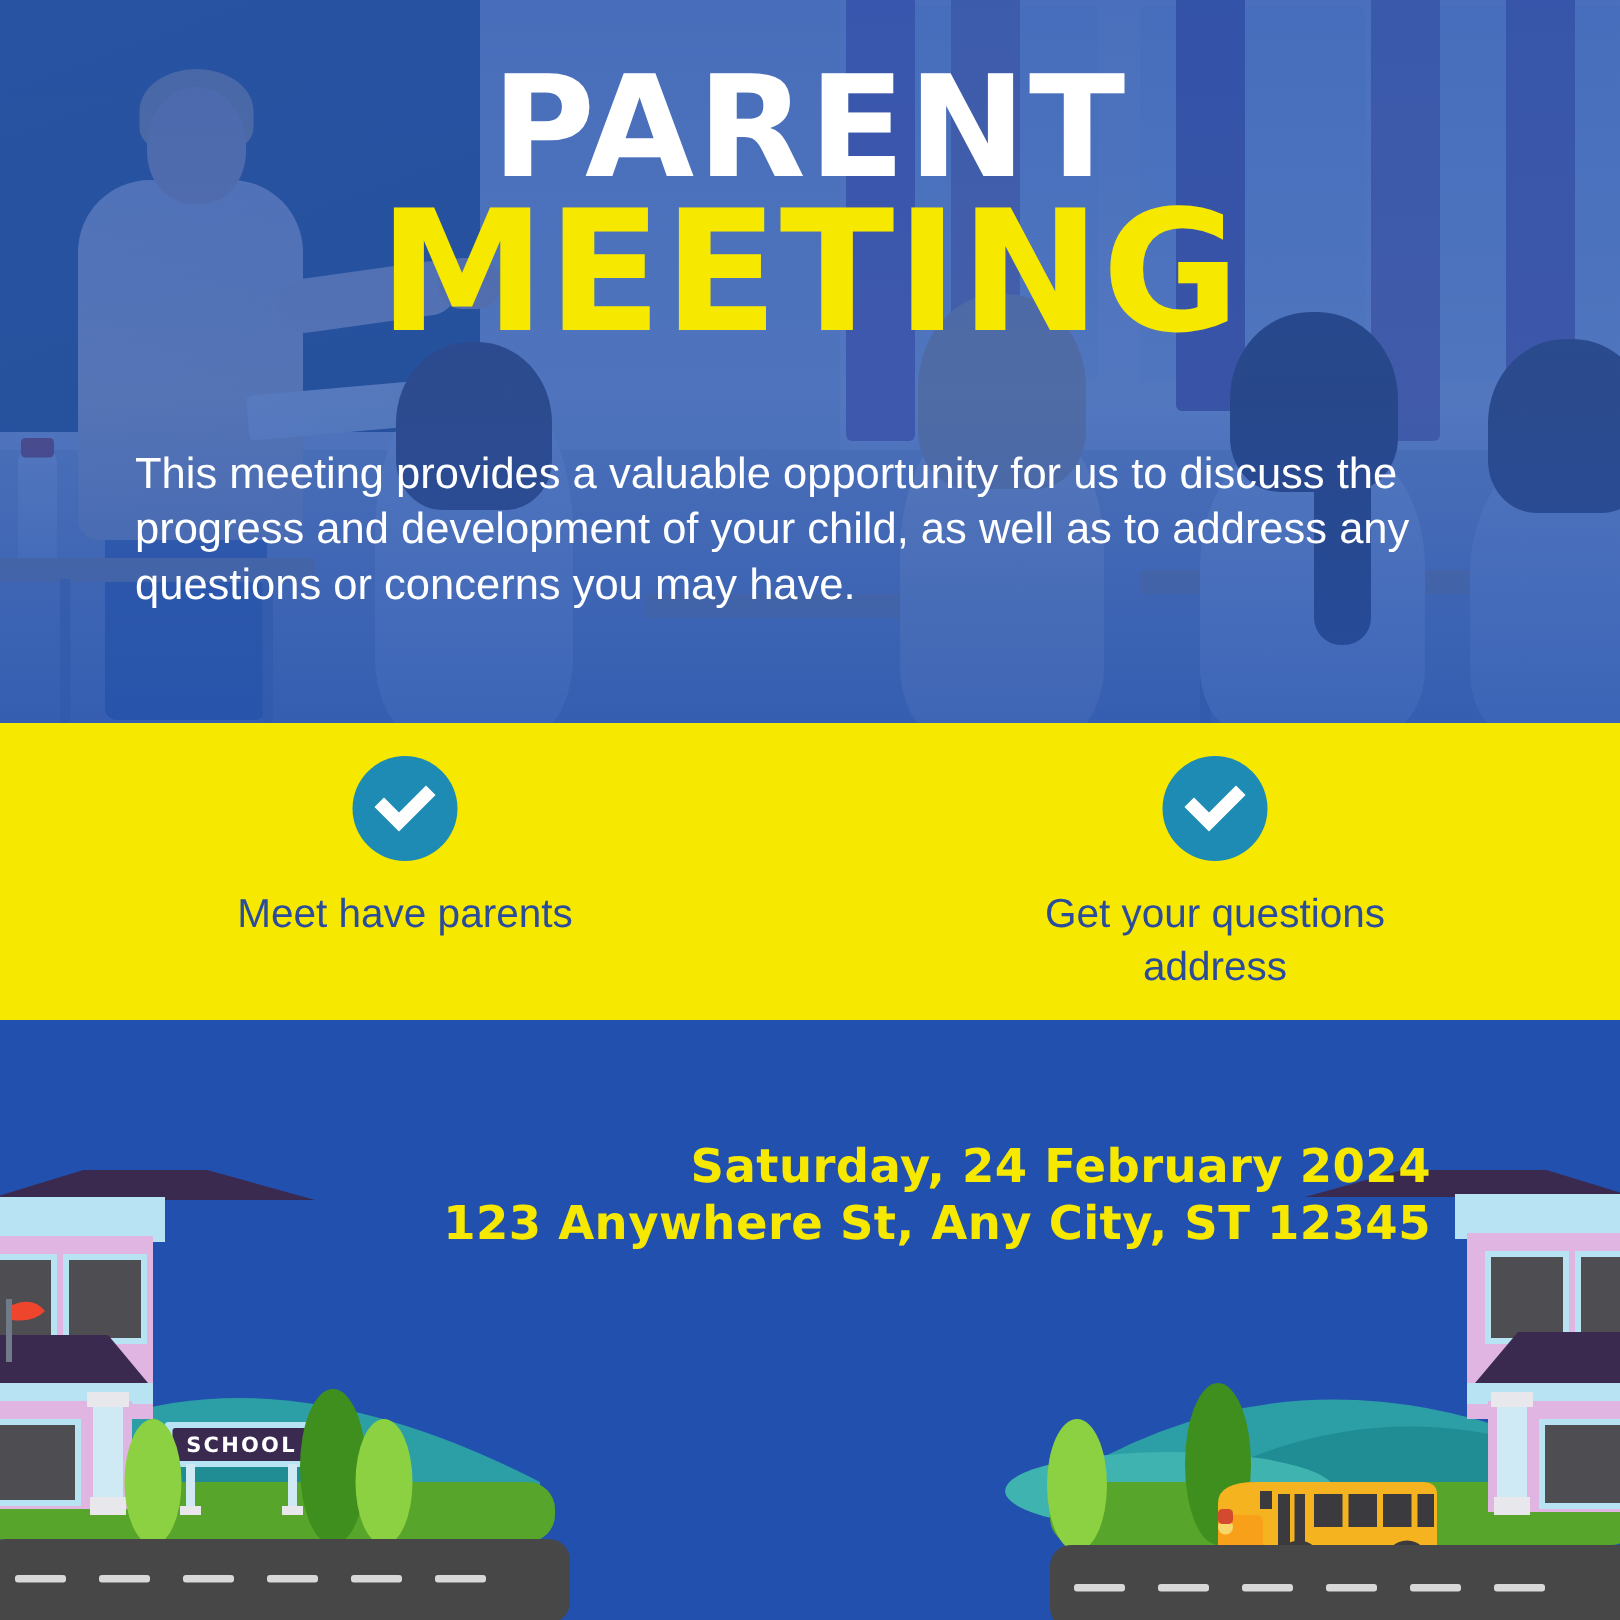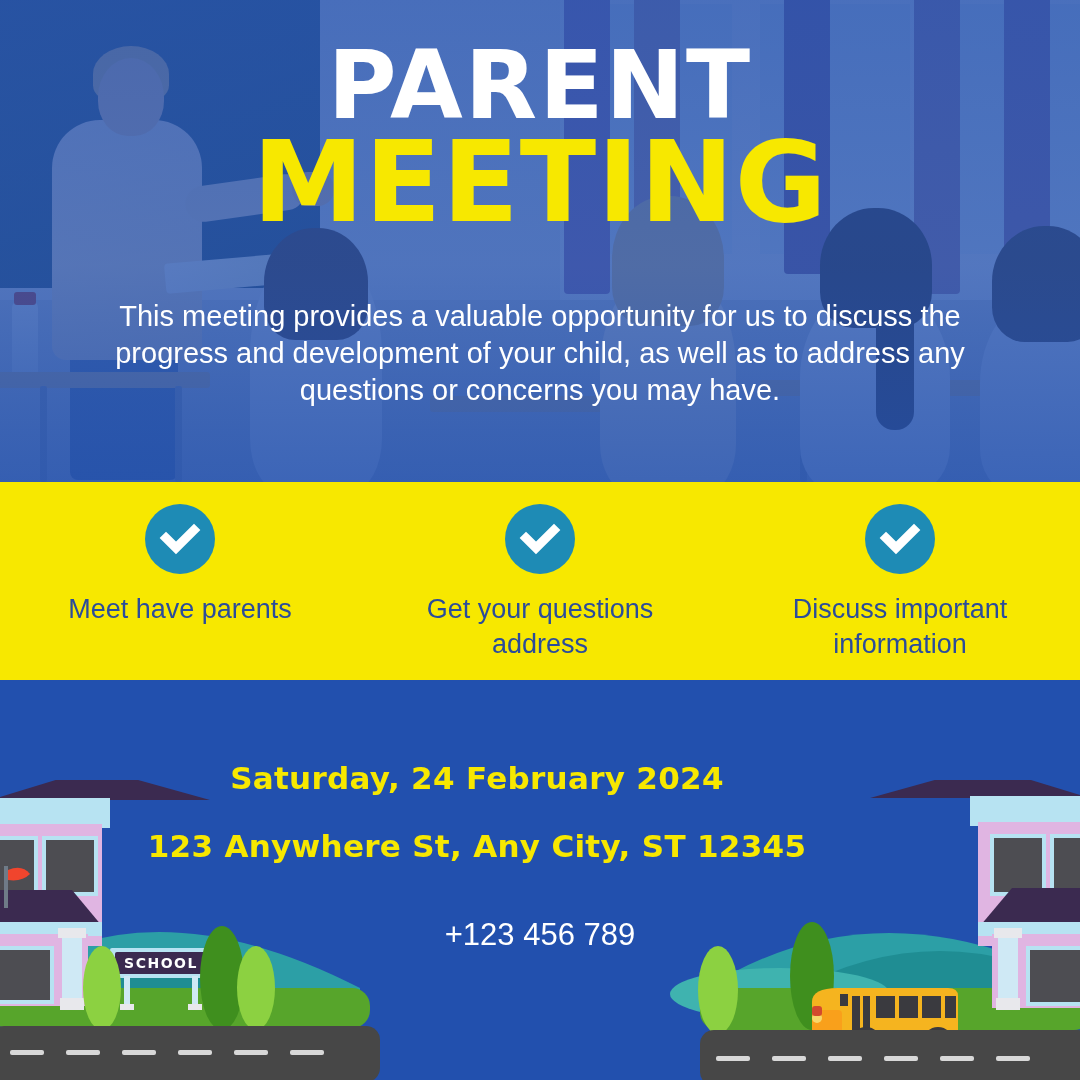--- a/index.html
+++ b/index.html
@@ -60,38 +60,38 @@
       background:linear-gradient(180deg, rgba(34,80,174,.80) 0%, rgba(34,80,174,.74) 55%, rgba(34,80,174,.86) 100%);
       mix-blend-mode:normal; }
 
   
   .headline { position:absolute; left:0; top:40px; width:1080px; text-align:center; z-index:5; }
   .title-1 { font-size:94px; line-height:.98; font-weight:bold; color:#ffffff;
              letter-spacing:2px; font-family:"DejaVu Sans", sans-serif; }
   .title-2 { font-size:112px; line-height:1.0; font-weight:bold; color:#F7E800;
              letter-spacing:1px; font-family:"DejaVu Sans", sans-serif; margin-top:-6px; }
 
-  .lede { position:absolute; left:90px; top:298px; width:900px; text-align:center; z-index:5;
+  .lede { position:absolute; left:90px; top:298px; width:900px; z-index:5;
           color:#ffffff; font-size:29px; line-height:1.28; font-family:"Liberation Sans", sans-serif; }
 
   
   .band { position:absolute; left:0; top:482px; width:1080px; height:198px; background:#F7E800; z-index:6;
           display:flex; align-items:flex-start; justify-content:space-around; padding-top:22px; }
   .feature { width:320px; text-align:center; }
   .check-circle { width:70px; height:70px; border-radius:50%; background:#1E8BB5;
                   margin:0 auto 18px auto; display:flex; align-items:center; justify-content:center; }
   .check-circle svg { display:block; }
   .feature-label { color:#2B4C9B; font-size:27px; line-height:1.30; font-family:"Liberation Sans", sans-serif; }
 
   
   .lower { position:absolute; left:0; top:680px; width:1080px; height:400px; background:#2250AE; overflow:hidden; }
-  .event-info { position:absolute; left:0; top:80px; width:954px; text-align:center; z-index:5; }
+  .event-info { position:absolute; left:0; top:80px; width:954px; text-align:right; z-index:5; }
   .event-date { color:#F7E800; font-size:31px; font-weight:bold; font-family:"DejaVu Sans", sans-serif; letter-spacing:.3px; }
   .event-addr { color:#F7E800; font-size:31px; font-weight:bold; font-family:"DejaVu Sans", sans-serif;
-                letter-spacing:.3px; margin-top:32px; }
+                letter-spacing:.3px; margin-top:2px; }
   .contact { position:absolute; left:0; top:235px; width:1080px; text-align:center; z-index:5;
              color:#ffffff; font-size:31px; line-height:1.32; font-family:"Liberation Sans", sans-serif; }
 
   
   .scene { position:absolute; bottom:0; width:1080px; height:300px; z-index:3; pointer-events:none; }
   .scene svg { display:block; }
 </style>
 </head>
 <body>
 
@@ -170,28 +170,20 @@
 
     <div class="feature">
       <div class="check-circle">
         <svg width="44" height="44" viewBox="0 0 44 44" aria-hidden="true">
           <path d="M8 21 L18 31 L36 13" fill="none" stroke="#ffffff" stroke-width="9" stroke-linecap="square" stroke-linejoin="miter"></path>
         </svg>
       </div>
       <div class="feature-label">Get your questions address</div>
     </div>
 
-    <div class="feature">
-      <div class="check-circle">
-        <svg width="44" height="44" viewBox="0 0 44 44" aria-hidden="true">
-          <path d="M8 21 L18 31 L36 13" fill="none" stroke="#ffffff" stroke-width="9" stroke-linecap="square" stroke-linejoin="miter"></path>
-        </svg>
-      </div>
-      <div class="feature-label">Discuss important information</div>
-    </div>
 
   </div>
 
   <div class="lower">
 
     <div class="scene">
       <svg width="1080" height="300" viewBox="0 0 1080 300" aria-hidden="true">
 
         <path d="M-10 210 Q 140 95 360 208 L360 230 L-10 230 Z" fill="#2C9FA6"></path>
         <path d="M-10 212 Q 110 140 260 212 Z" fill="#1F8D93"></path>
@@ -298,18 +290,17 @@
 
       </svg>
     </div>
 
     <div class="event-info">
       <div class="event-date">Saturday, 24 February 2024</div>
       <div class="event-addr">123 Anywhere St, Any City, ST 12345</div>
     </div>
 
     <div class="contact">
-      <div>+123 456 789</div>
     </div>
 
   </div>
 
 </div>
 
 </body></html>

